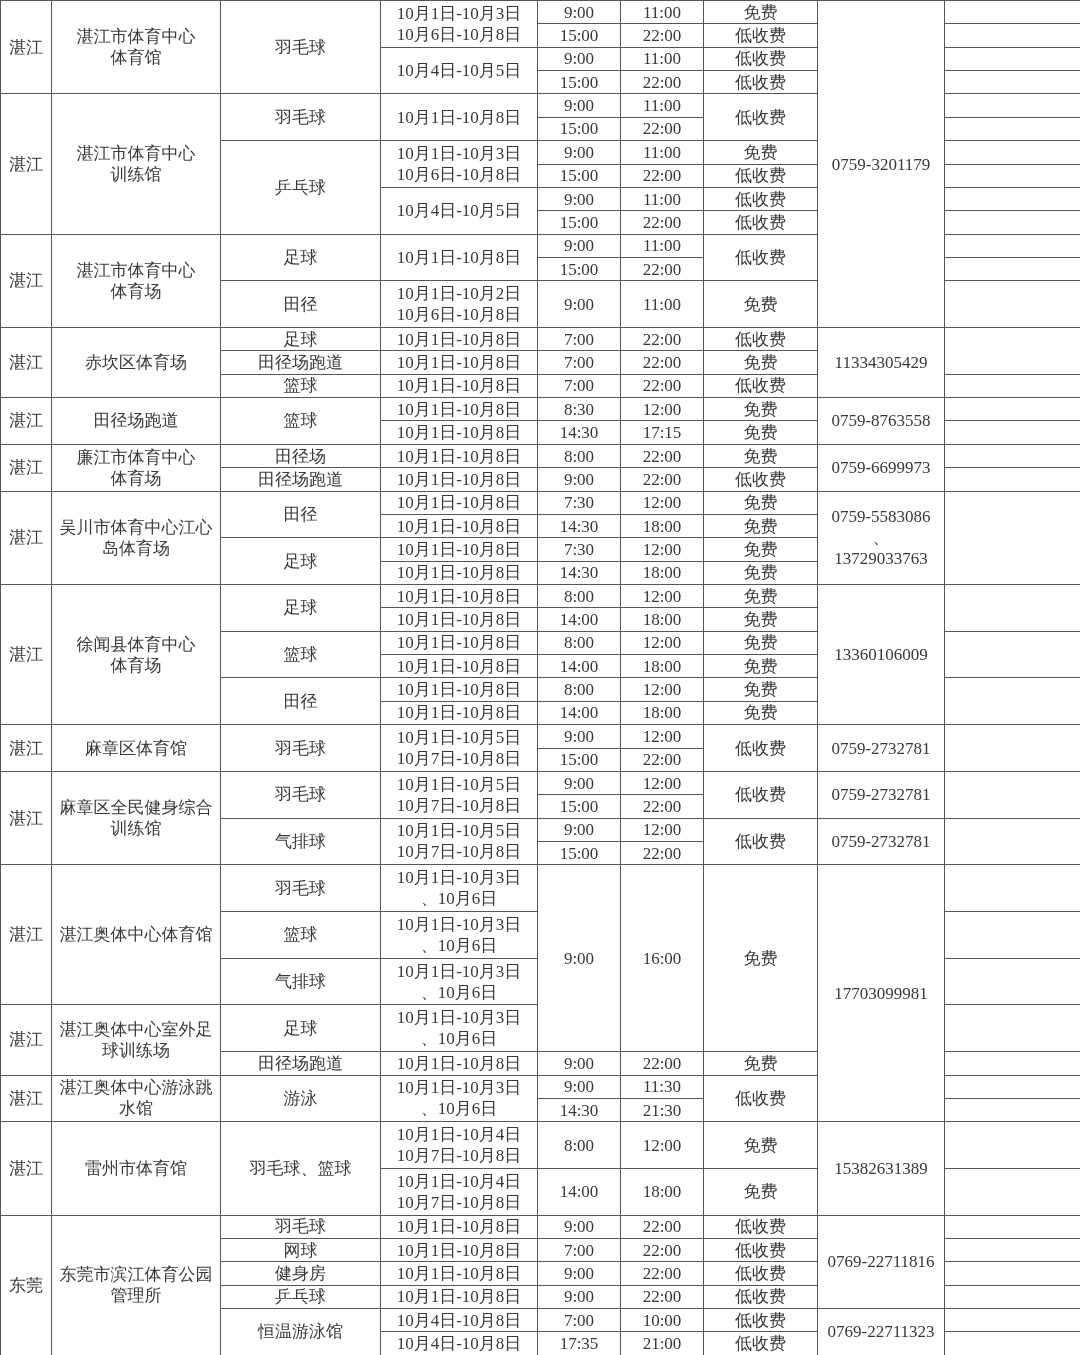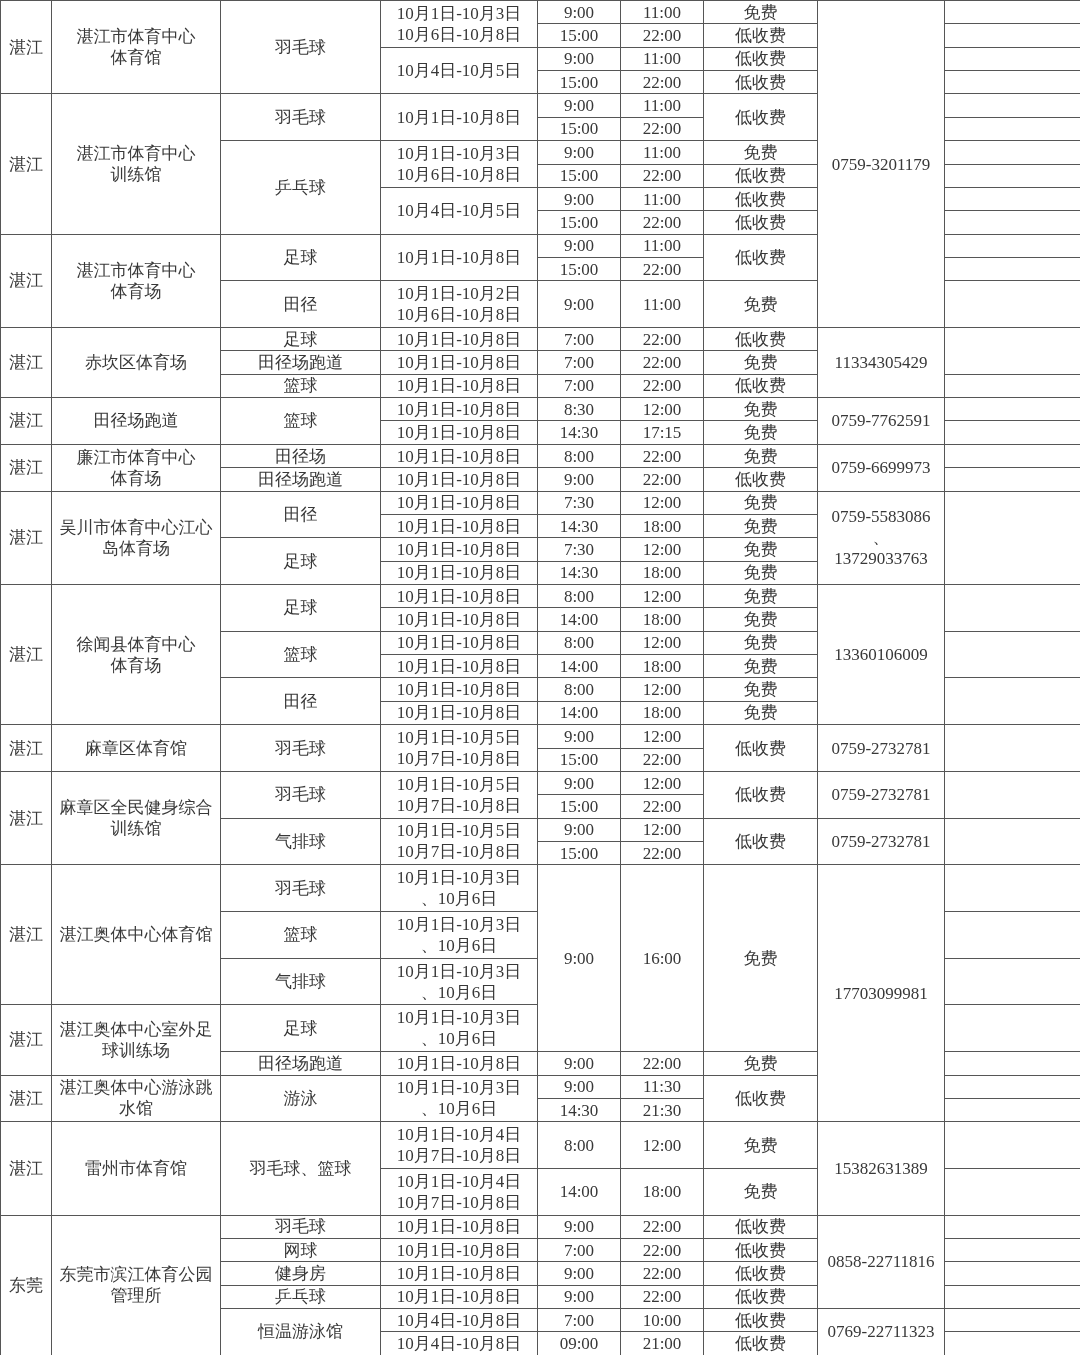--- a/index.html
+++ b/index.html
@@ -172,21 +172,21 @@
           <td class="col-8"></td>
         </tr>
         <tr>
           <td class="col-0" rowspan="2">湛江</td>
           <td class="col-1" rowspan="2">田径场跑道</td>
           <td class="col-2" rowspan="2">篮球</td>
           <td class="col-3">10月1日-10月8日</td>
           <td class="col-4">8:30</td>
           <td class="col-5">12:00</td>
           <td class="col-6">免费</td>
-          <td class="col-7" rowspan="2">0759-7762591</td>
+          <td class="col-7" rowspan="2">0759-8763558</td>
           <td class="col-8"></td>
         </tr>
         <tr>
           <td class="col-3">10月1日-10月8日</td>
           <td class="col-4">14:30</td>
           <td class="col-5">17:15</td>
           <td class="col-6">免费</td>
           <td class="col-8"></td>
         </tr>
         <tr>
@@ -402,21 +402,21 @@
         </tr>
         <tr></tr>
         <tr>
           <td class="col-0" rowspan="6">东莞</td>
           <td class="col-1" rowspan="6">东莞市滨江体育公园<br>管理所</td>
           <td class="col-2">羽毛球</td>
           <td class="col-3">10月1日-10月8日</td>
           <td class="col-4">9:00</td>
           <td class="col-5">22:00</td>
           <td class="col-6">低收费</td>
-          <td class="col-7" rowspan="4">0858-22711816</td>
+          <td class="col-7" rowspan="4">0769-22711816</td>
           <td class="col-8"></td>
         </tr>
         <tr>
           <td class="col-2">网球</td>
           <td class="col-3">10月1日-10月8日</td>
           <td class="col-4">7:00</td>
           <td class="col-5">22:00</td>
           <td class="col-6">低收费</td>
           <td class="col-8"></td>
         </tr>
@@ -440,20 +440,20 @@
           <td class="col-2" rowspan="2">恒温游泳馆</td>
           <td class="col-3">10月4日-10月8日</td>
           <td class="col-4">7:00</td>
           <td class="col-5">10:00</td>
           <td class="col-6">低收费</td>
           <td class="col-7" rowspan="2">0769-22711323</td>
           <td class="col-8"></td>
         </tr>
         <tr>
           <td class="col-3">10月4日-10月8日</td>
-          <td class="col-4">09:00</td>
+          <td class="col-4">17:35</td>
           <td class="col-5">21:00</td>
           <td class="col-6">低收费</td>
           <td class="col-8"></td>
         </tr>
       </tbody>
   </table>
 </div>
 
 </body></html>

